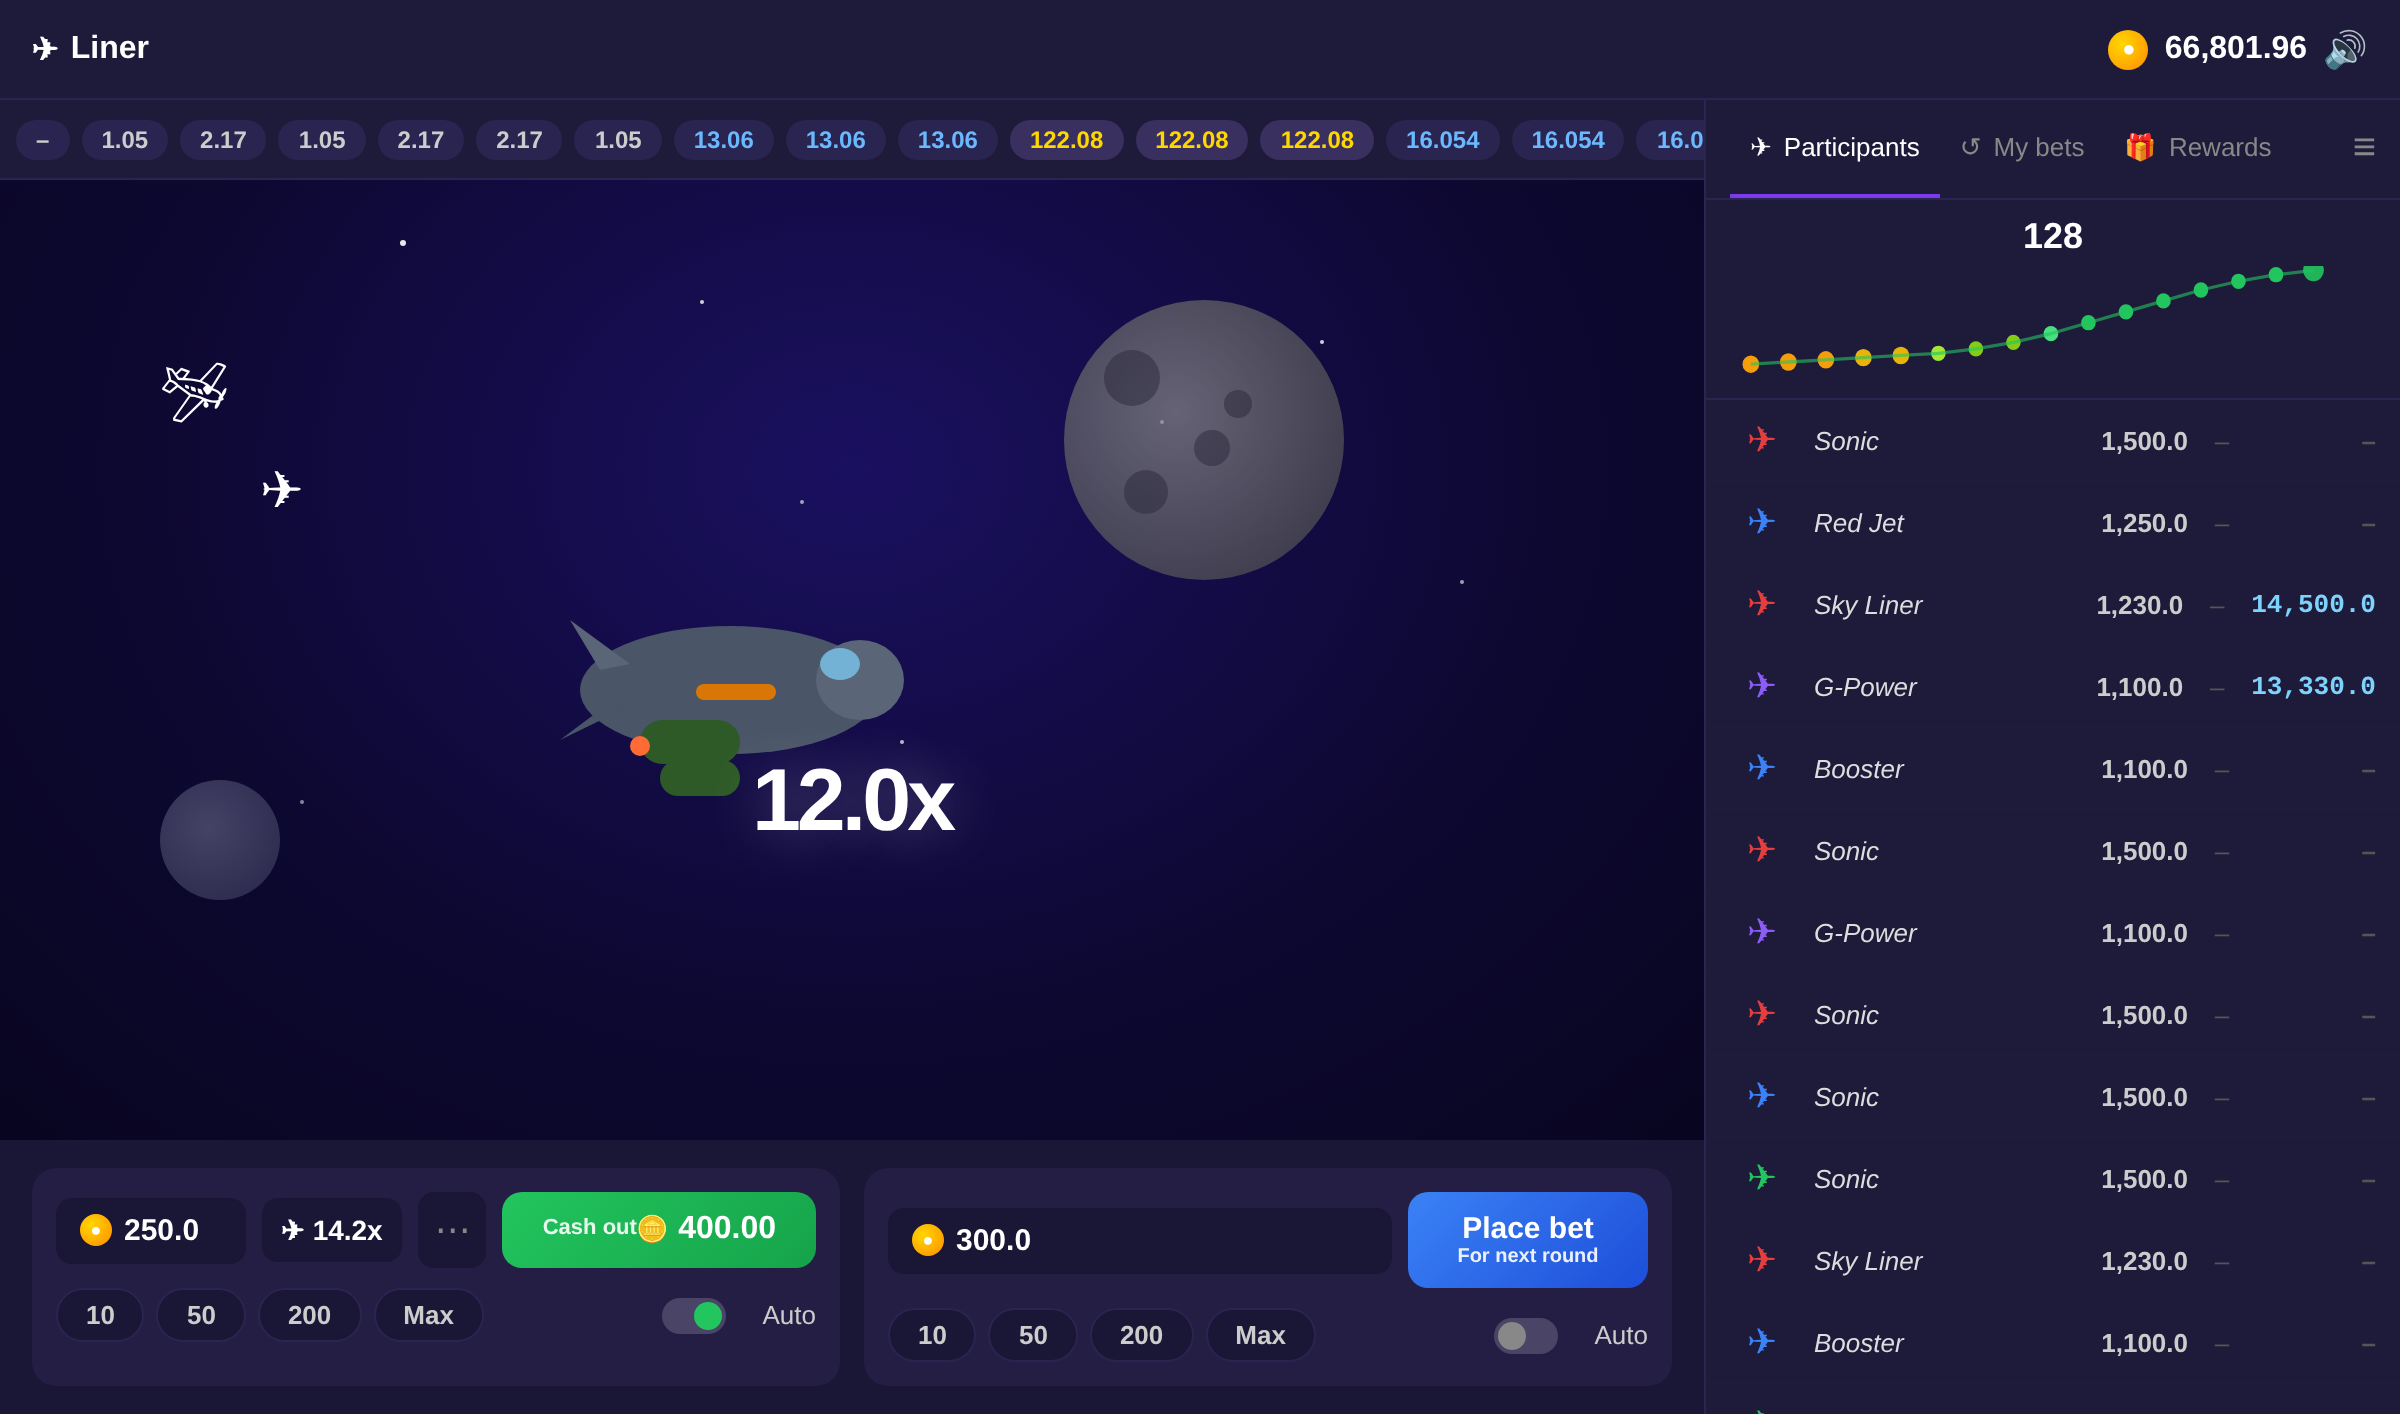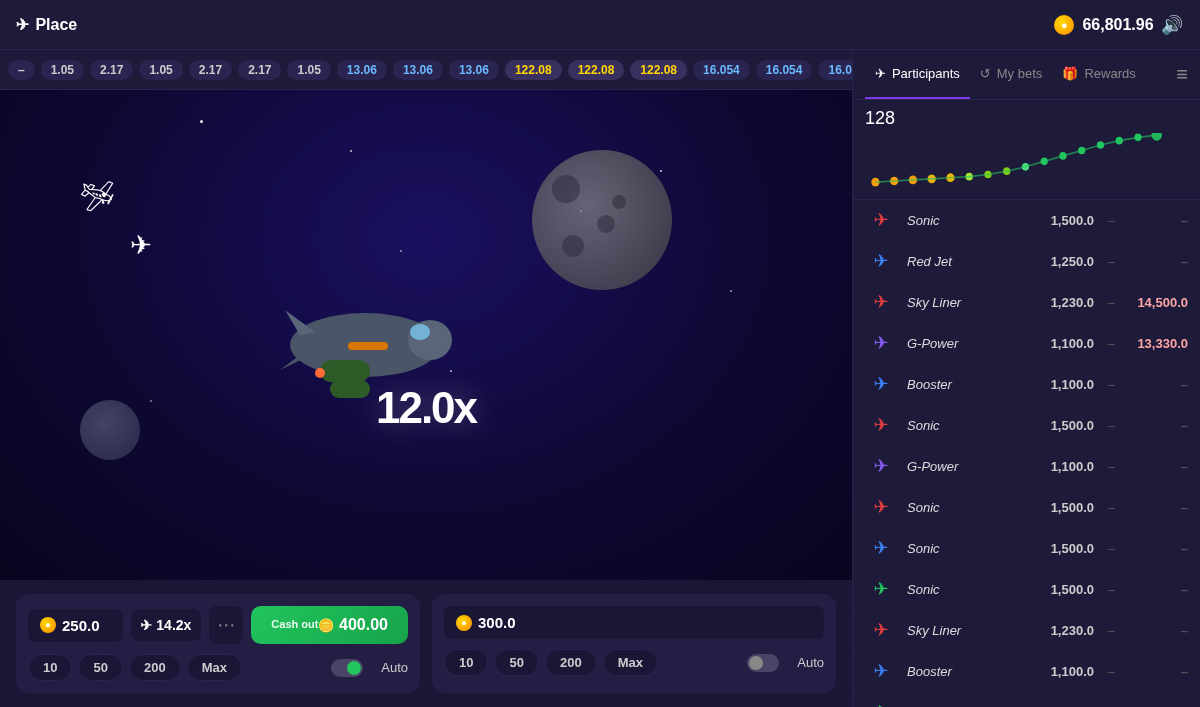--- a/index.html
+++ b/index.html
@@ -357,23 +357,24 @@
     
     .chart-area {
       padding: 8px 12px;
       border-bottom: 1px solid #2a2550;
       flex-shrink: 0;
       position: relative;
       height: 100px;
     }
     .chart-label {
       font-size: 18px;
-      font-weight: 400;
+      font-weight: 700;
       color: #fff;
       margin-bottom: 4px;
+      text-align: center;
     }
     .chart-svg {
       width: 100%;
       height: 60px;
     }
 
     
     .participants-list {
       flex: 1;
       overflow-y: auto;
@@ -417,31 +418,31 @@
       color: #555;
       min-width: 14px;
       text-align: center;
     }
     .participant-win {
       font-size: 13px;
       font-weight: 700;
       min-width: 60px;
       text-align: right;
     }
-    .participant-win.green { color: #fca5a5; }
+    .participant-win.green { color: #7dd3fc; font-family: Liberation Mono, monospace; }
     .participant-win.empty { color: #555; }
   </style>
 </head>
 <body>
 
 <div class="header">
   <div class="header-left">
     <div class="header-logo">
       <span>✈</span>
-      <span>Place</span>
+      <span>Liner</span>
     </div>
   </div>
   <div class="header-center">
     <span class="coin-icon">●</span>
     <span class="balance-text">66,801.96</span>
     <span class="sound-icon">🔊</span>
   </div>
 </div>
 
 <div class="main">
@@ -550,20 +551,24 @@
           </div>
         </div>
       </div>
 
       <div class="bet-panel">
         <div class="bet-top-row">
           <div class="bet-amount-field">
             <span class="coin-icon" style="width:16px;height:16px;font-size:9px;">●</span>
             <span>300.0</span>
           </div>
+          <button class="place-bet-btn">
+            <span class="pb-label">Place bet</span>
+            <span class="pb-sub">For next round</span>
+          </button>
         </div>
         <div class="quick-bets">
           <button class="quick-bet-btn">10</button>
           <button class="quick-bet-btn">50</button>
           <button class="quick-bet-btn">200</button>
           <button class="quick-bet-btn">Max</button>
           <div class="auto-toggle">
             <div class="toggle">
               <div class="toggle-knob"></div>
             </div>

